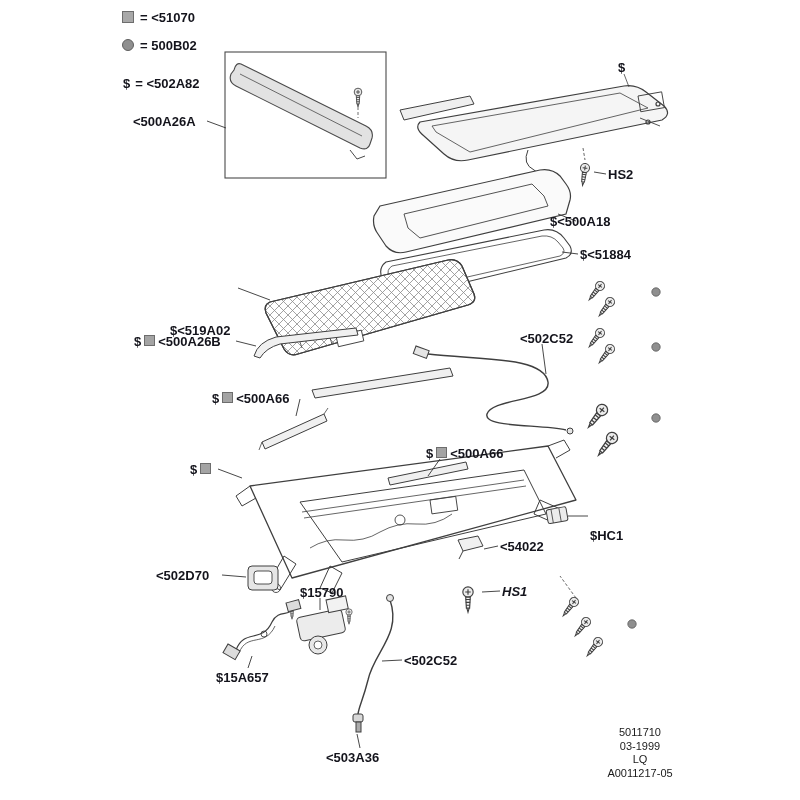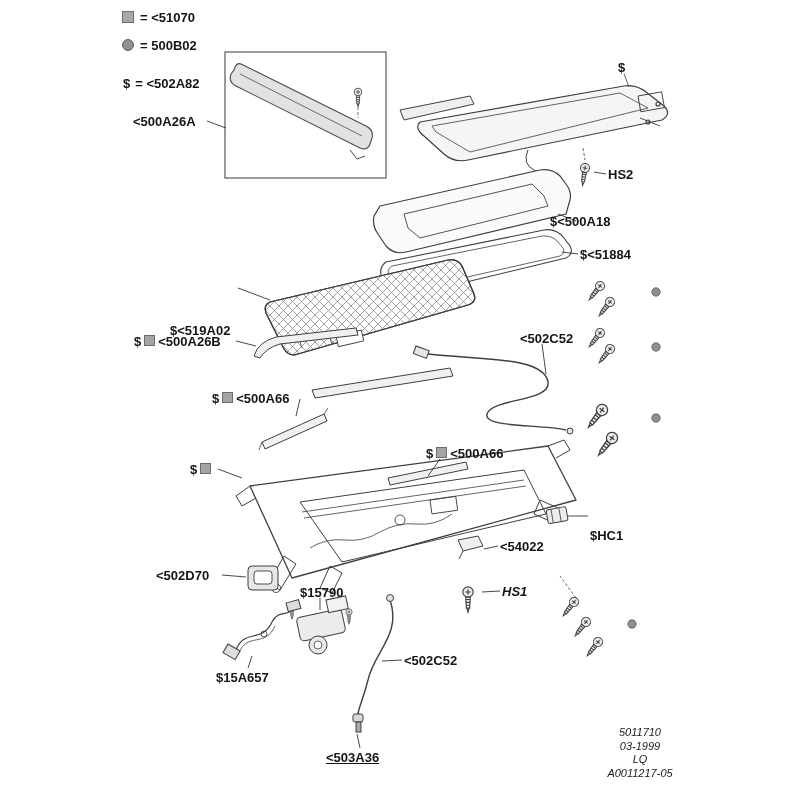--- a/index.html
+++ b/index.html
@@ -14,21 +14,21 @@
     color:#14141c;white-space:nowrap;z-index:5;
   }
   .sq{
     display:inline-block;width:9px;height:9px;background:#a4a4a4;border:1px solid #6d6d6d;
     margin:0 3px;vertical-align:0px;
   }
   .legend-row{position:absolute;font-weight:700;font-size:13px;line-height:15px;z-index:5;white-space:nowrap;}
   .lg-square{display:inline-block;width:10px;height:10px;background:#a8a8a8;border:1px solid #6d6d6d;margin-right:6px;vertical-align:-1px;}
   .lg-dot{display:inline-block;width:10px;height:10px;border-radius:50%;background:#8f8f8f;border:1px solid #5f5f5f;margin-right:6px;vertical-align:-1px;}
   .lg-sym{display:inline-block;margin-right:5px;}
-  .ref-block{position:absolute;left:598px;top:726px;width:84px;text-align:center;font-size:11px;line-height:13.5px;color:#1a1a1a;z-index:5;font-style:italic;}
+  .ref-block{position:absolute;left:598px;top:726px;width:84px;text-align:center;font-size:11px;line-height:13.5px;color:#1a1a1a;z-index:5;}
   .footer{position:absolute;left:50%;transform:translateX(-50%);top:776px;font-size:11px;color:#1a1a1a;z-index:5;white-space:nowrap;}
 </style>
 </head>
 <body>
 
 <div id="stage">
 
   <svg width="800" height="800" viewBox="0 0 800 800">
     <defs>
       <g id="screw" fill="none" stroke="#3f3f3f" stroke-width="1">
@@ -259,21 +259,21 @@
   <div class="label" style="left:190px;top:462px;">
     <span>$</span><span class="sq"></span><span></span>
   </div>
   <div class="label" style="left:590px;top:528px;">$HC1</div>
   <div class="label" style="left:500px;top:539px;">&lt;54022</div>
   <div class="label" style="left:156px;top:568px;">&lt;502D70</div>
   <div class="label" style="left:300px;top:585px;text-align:center;">$15790</div>
   <div class="label" style="left:502px;top:584px;font-style:italic;">HS1</div>
   <div class="label" style="left:404px;top:653px;">&lt;502C52</div>
   <div class="label" style="left:216px;top:670px;">$15A657</div>
-  <div class="label" style="left:326px;top:750px;text-decoration:underline;">&lt;503A36</div>
+  <div class="label" style="left:326px;top:750px;">&lt;503A36</div>
 
   <div class="ref-block">
     <div>5011710</div>
     <div>03-1999</div>
     <div>LQ</div>
     <div>A0011217-05</div>
   </div>
 
 
 </div>

